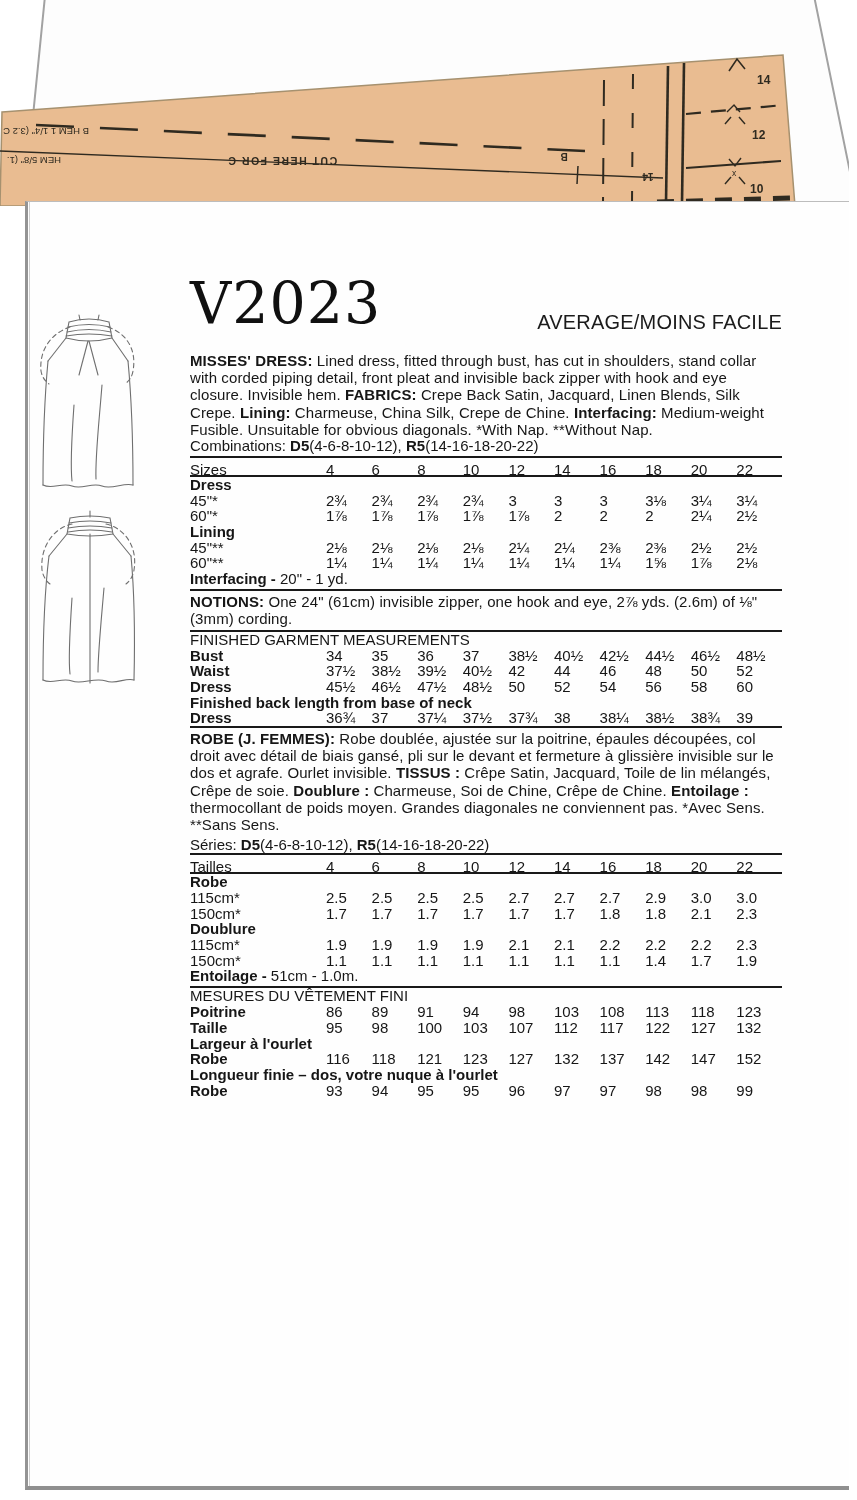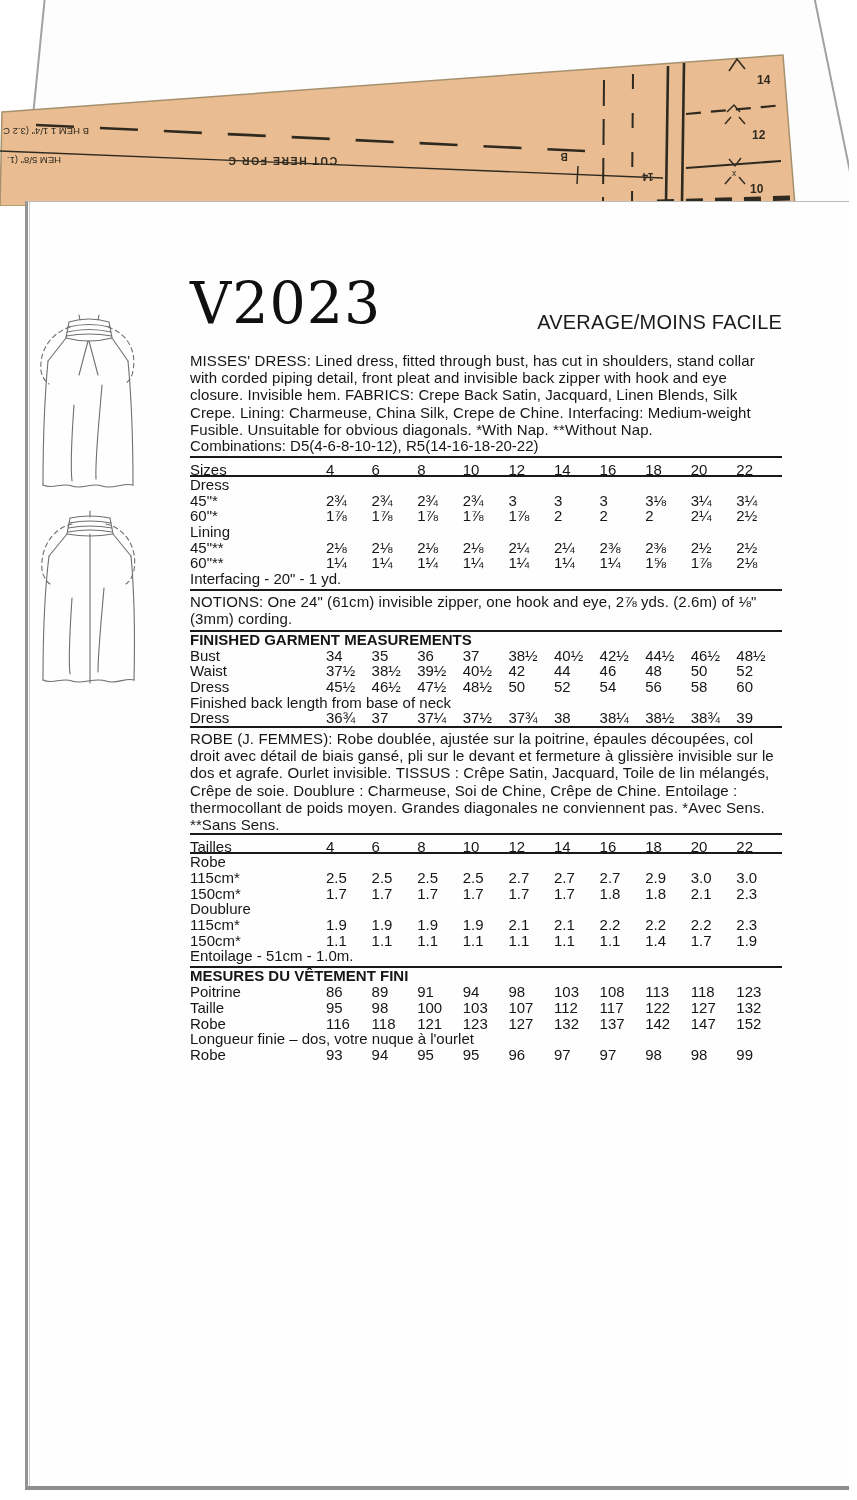--- a/index.html
+++ b/index.html
@@ -13,22 +13,22 @@
             border-bottom:4px solid #8f8f8f;border-top:1px solid #bdbdbd;z-index:2}
   .inner-edge{position:absolute;left:1px;top:0;bottom:0;width:1px;background:#cfcfcf}
   .dress{position:absolute}
   .content{position:absolute;left:162px;top:76px;width:592px;font-size:15px}
   .title-row{position:relative;height:66px}
   .pattern-number{position:absolute;left:0;top:-8px;font-family:"DejaVu Serif","Liberation Serif",serif;
                   font-size:57px;line-height:66px;letter-spacing:1px;color:#101010}
   .difficulty{position:absolute;right:0;bottom:10px;font-size:20px;letter-spacing:0.2px;color:#1b1b1b}
   .para{line-height:17.2px;letter-spacing:0.1px}
   .rline{line-height:16px;white-space:nowrap}
-  .theading{font-weight:bold;line-height:16px}
-  .b{font-weight:normal}
+  .theading{font-weight:normal;line-height:16px}
+  .b{font-weight:bold}
   .trow{display:grid;grid-template-columns:136px repeat(10,45.6px);height:15.7px;line-height:15.7px;white-space:nowrap}
   .thead{font-weight:normal;height:21px;line-height:16px;border-top:2px solid #191919;border-bottom:2px solid #191919;padding-top:4px}
   .rule-b{border-bottom:2px solid #191919}
   .mt8{margin-top:8px}.mt5{}.mt4{margin-top:4px}.mt2{margin-top:2px}
   .pb2{padding-bottom:2px}.pt2{padding-top:2px}
 </style>
 </head>
 <body>
 
 <div class="scene">
@@ -252,20 +252,21 @@
             <span class="cell">37¾</span>
             <span class="cell">38</span>
             <span class="cell">38¼</span>
             <span class="cell">38½</span>
             <span class="cell">38¾</span>
             <span class="cell">39</span>
           </div>
         </div>
 
       <p class="para mt2"><span class="b">ROBE (J. FEMMES): </span><span>Robe doublée, ajustée sur la poitrine, épaules découpées, col droit avec détail de biais gansé, pli sur le devant et fermeture à glissière invisible sur le dos et agrafe. Ourlet invisible. </span><span class="b">TISSUS : </span><span>Crêpe Satin, Jacquard, Toile de lin mélangés, Crêpe de soie. </span><span class="b">Doublure : </span><span>Charmeuse, Soi de Chine, Crêpe de Chine. </span><span class="b">Entoilage : </span><span>thermocollant de poids moyen. Grandes diagonales ne conviennent pas. *Avec Sens. **Sans Sens.</span></p>
+      <p class="rline mt4"><span>Séries: </span><span class="b">D5</span><span>(4-6-8-10-12), </span><span class="b">R5</span><span>(14-16-18-20-22)</span></p>
 
       <div>
           <div class="trow thead">
             <span class="lbl">Tailles</span>
             <span class="cell">4</span>
             <span class="cell">6</span>
             <span class="cell">8</span>
             <span class="cell">10</span>
             <span class="cell">12</span>
             <span class="cell">14</span>
@@ -358,20 +359,23 @@
             <span class="cell">100</span>
             <span class="cell">103</span>
             <span class="cell">107</span>
             <span class="cell">112</span>
             <span class="cell">117</span>
             <span class="cell">122</span>
             <span class="cell">127</span>
             <span class="cell">132</span>
           </div>
           <div class="trow">
+            <span class="lbl b">Largeur à l'ourlet</span>
+          </div>
+          <div class="trow">
             <span class="lbl b">Robe</span>
             <span class="cell">116</span>
             <span class="cell">118</span>
             <span class="cell">121</span>
             <span class="cell">123</span>
             <span class="cell">127</span>
             <span class="cell">132</span>
             <span class="cell">137</span>
             <span class="cell">142</span>
             <span class="cell">147</span>

